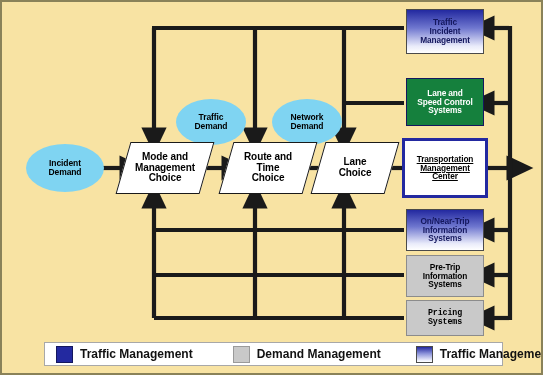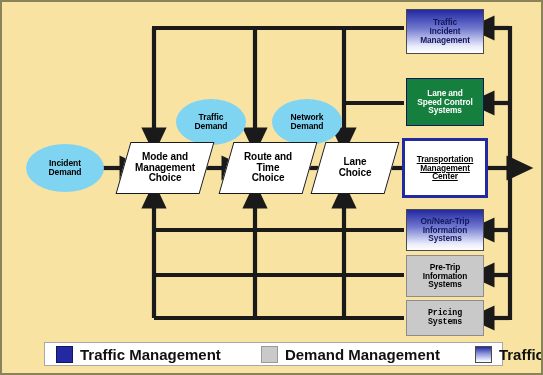--- a/index.html
+++ b/index.html
@@ -109,21 +109,21 @@
   }
   .legend-swatch {
     width: 15px;
     height: 15px;
     flex: 0 0 auto;
   }
   .sw-blue { background: #2329a0; border: 1px solid #14175e; }
   .sw-gray { background: #c9c9c9; border: 1px solid #9a9a9a; }
   .sw-grad { background: linear-gradient(to bottom, #2329a0 0%, #8e96db 45%, #eef0fc 90%, #ffffff 100%); border: 1px solid #4a4a4a; }
   .legend-label {
-    font-size: 15px;
+    font-size: 12px;
     font-weight: bold;
     color: #111111;
     margin-left: 7px;
     white-space: nowrap;
     text-align: right;
   }
 </style>
 </head>
 <body>
 

